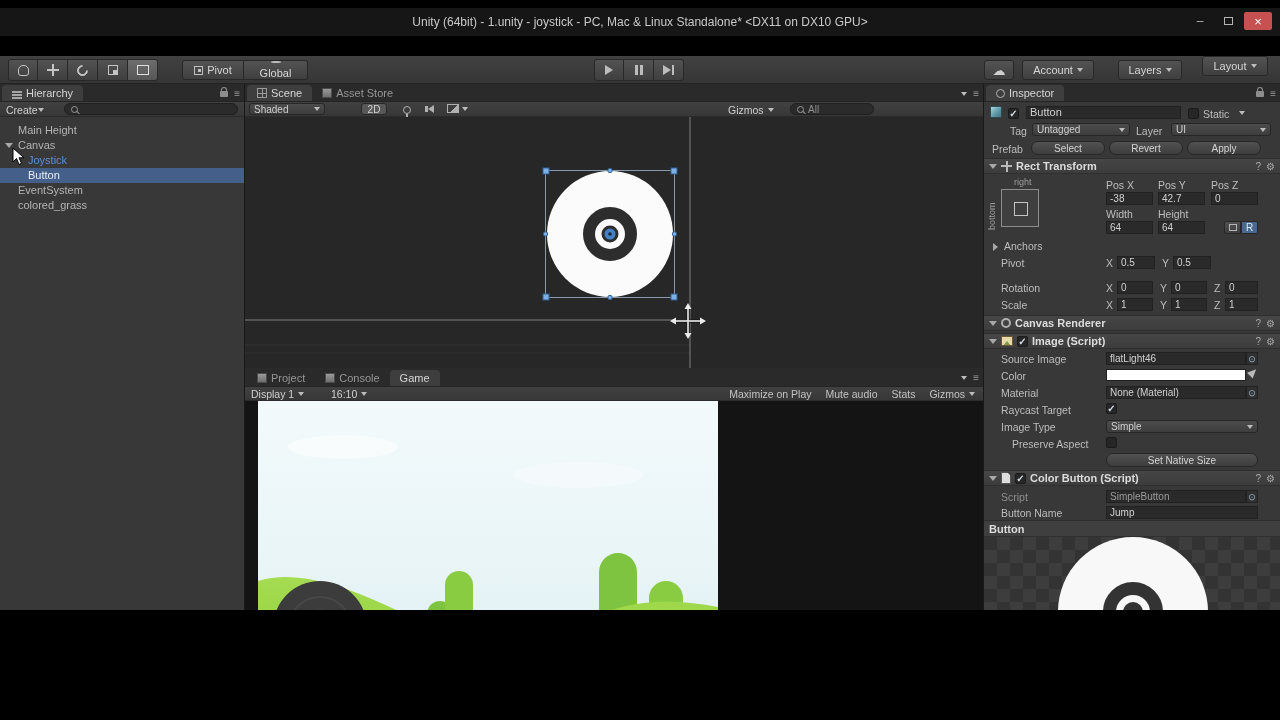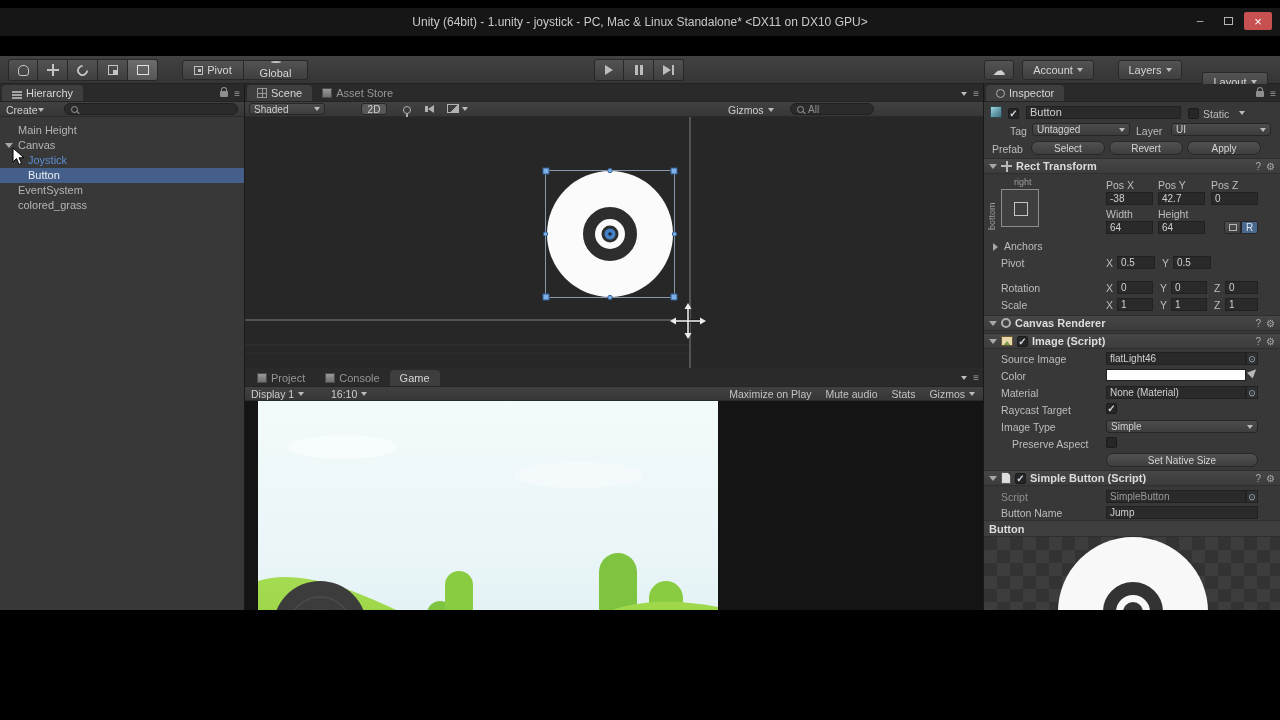--- a/index.html
+++ b/index.html
@@ -164,21 +164,21 @@
         <span style="font-size:13px;color:#cfcfcf">☁</span>
       </div>
     <div class="ubtn" style="left:1022px;top:4px;width:72px;height:20px">
         <span>Account</span>
         <span class="caret"></span>
       </div>
     <div class="ubtn" style="left:1118px;top:4px;width:64px;height:20px">
         <span>Layers</span>
         <span class="caret"></span>
       </div>
-    <div class="ubtn" style="left:1202px;top:16px;width:66px;height:20px">
+    <div class="ubtn" style="left:1202px;top:0;width:66px;height:20px">
         <span>Layout</span>
         <span class="caret"></span>
       </div>
   </div>
 
   <div class="panel" style="left:0;top:84px;width:245px;height:619px;border-right:1px solid #191919">
     <div class="tabstrip">
       <span class="tab active">
         <span class="ic-bars" style="margin-top:4px"></span>
         <span>Hierarchy</span>
@@ -510,21 +510,21 @@
       <span class="cb" style="left:122px;top:335px"></span>
 
       <div class="pbtn" style="left:122px;top:351px;width:152px">
           <span>Set Native Size</span>
         </div>
 
       <div class="comp-header" style="top:368px">
         <span class="fold-open"></span>
         <span class="ic-script"></span>
         <span class="cb inline" style="width:11px;height:11px"><span>✓</span></span>
-        <span>Simple Button (Script)</span>
+        <span>Color Button (Script)</span>
         <span class="hdr-right">
             <span>?</span>
             <span>⚙</span>
           </span>
       </div>
 
       <span class="label dim" style="left:17px;top:389px">Script</span>
       <div class="field dim" style="left:122px;top:388px;width:140px"><span>SimpleButton</span></div>
       <span class="picker" style="left:262px;top:388px"><span>⊙</span></span>
 

